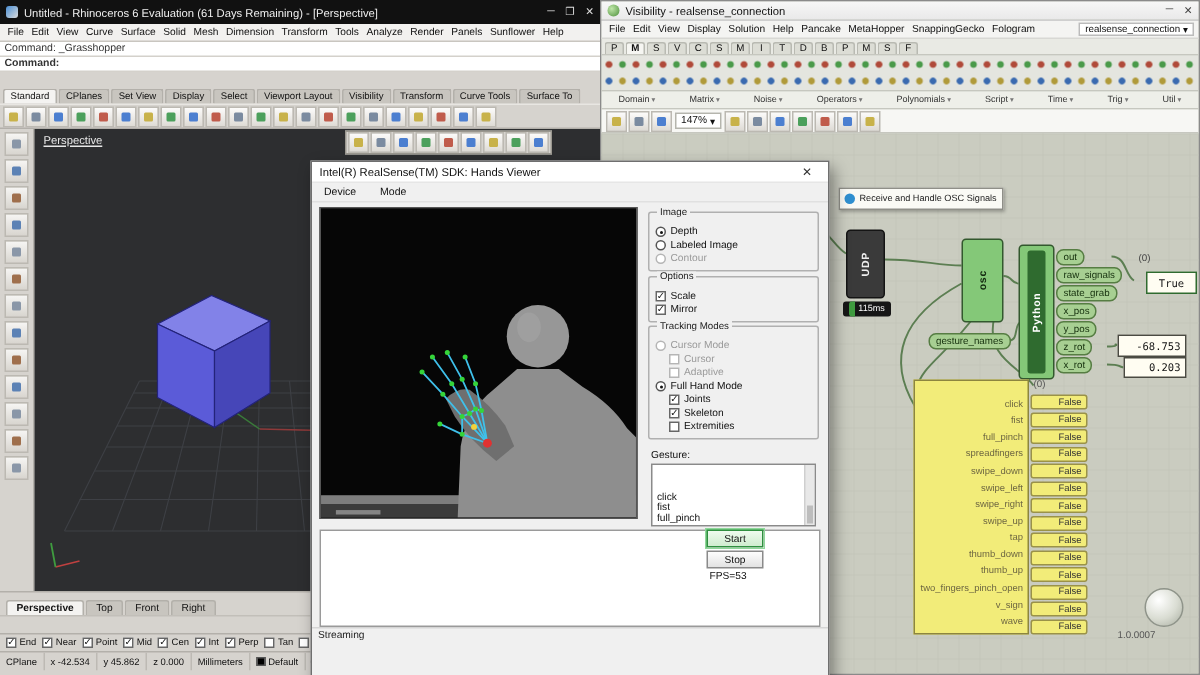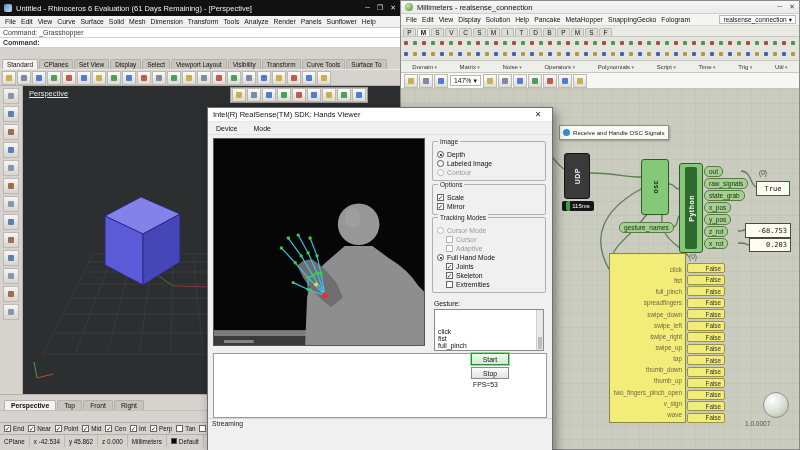--- a/index.html
+++ b/index.html
@@ -73,21 +73,21 @@
 .badge{position:absolute;left:161px;top:112px;width:32px;height:10px;background:#161616;color:#fff;font-size:6px;display:flex;align-items:center;justify-content:center;border-radius:2px}
 .badge::before{content:"";width:4px;height:100%;background:#3f9b3f;border-radius:2px 0 0 2px;margin-right:2px}
 .osc{left:240px;top:70px;width:28px;height:56px;background:var(--gh_green);border:1px solid #33582e;color:#12290f}
 .python{left:278px;top:74px;width:24px;height:90px;background:var(--gh_green);border:1px solid #33582e}
 .pybar{width:12px;height:82px;background:#2f6b2f;border-radius:2px;display:flex;align-items:center;justify-content:center;color:#fff}
 .outstack{position:absolute;left:303px;top:77px;display:flex;flex-direction:column;gap:1px;align-items:flex-start}
 .capsule{height:11px;background:#a7cf92;border:1px solid #567d43;border-radius:5px;font-size:6.5px;display:flex;align-items:center;padding:0 4px;color:#15300d;white-space:nowrap}
 .gnames{position:absolute;left:218px;top:133px}
 .tag{position:absolute;font-size:6.5px;color:#444}
 .panel{background:#fffdf2;border:1px solid #4a4a42;font-family:"DejaVu Sans Mono",monospace;font-size:7px;display:flex;align-items:center;justify-content:flex-end;padding:0 3px}
-.p-true{position:absolute;left:355px;top:92px;width:34px;height:15px;border-color:#2f6b2f;border-width:1.5px;justify-content:center}
+.p-true{position:absolute;left:363px;top:92px;width:34px;height:15px;border-color:#2f6b2f;border-width:1.5px;justify-content:center}
 .numstack{position:absolute;left:344px;top:134px;display:flex;flex-direction:column;align-items:flex-end}
 .numstack .panel{width:46px;height:15px}
 .numstack .panel:last-child{width:42px;height:14px}
 .gpanel{position:absolute;left:208px;top:164px;width:77px;height:170px;background:var(--panel_yellow);border:1px solid #8c853f}
 .gp-rows{position:absolute;left:0;right:3px;top:11px;bottom:2px;display:flex;flex-direction:column;justify-content:space-between}
 .gname-row{font-size:6.3px;color:#6e6742;text-align:right;height:10px;line-height:10px;white-space:nowrap;overflow:hidden}
 .fcol{position:absolute;left:286px;top:164px;width:38px;height:170px;display:flex;flex-direction:column}
 .fcol .hdr{height:10px;font-size:6.5px;color:#555;padding-left:2px}
 .fcol-rows{flex:1;display:flex;flex-direction:column;justify-content:space-between}
 .fchip{height:10px;background:var(--panel_yellow);border:1px solid #9a9248;border-radius:2px;font-size:6.3px;display:flex;align-items:center;justify-content:flex-end;padding:0 3px;color:#333}
@@ -325,21 +325,21 @@
         <span class="tg">SmartTrack</span>
         <span class="tg">Gumball</span>
         <span class="tg">Record History</span>
       </div>
   </div>
 </div>
 
 <div class="win gh">
   <div class="g-title">
     <span class="gh-ico"></span>
-    <span>Millimeters - realsense_connection</span>
+    <span>Visibility - realsense_connection</span>
     <span class="winbtns">
       <span>─</span>
       <span>✕</span>
     </span>
   </div>
   <div class="g-menu">
     <span style="display:flex;gap:1px">
         <span class="mi">File</span>
         <span class="mi">Edit</span>
         <span class="mi">View</span>

